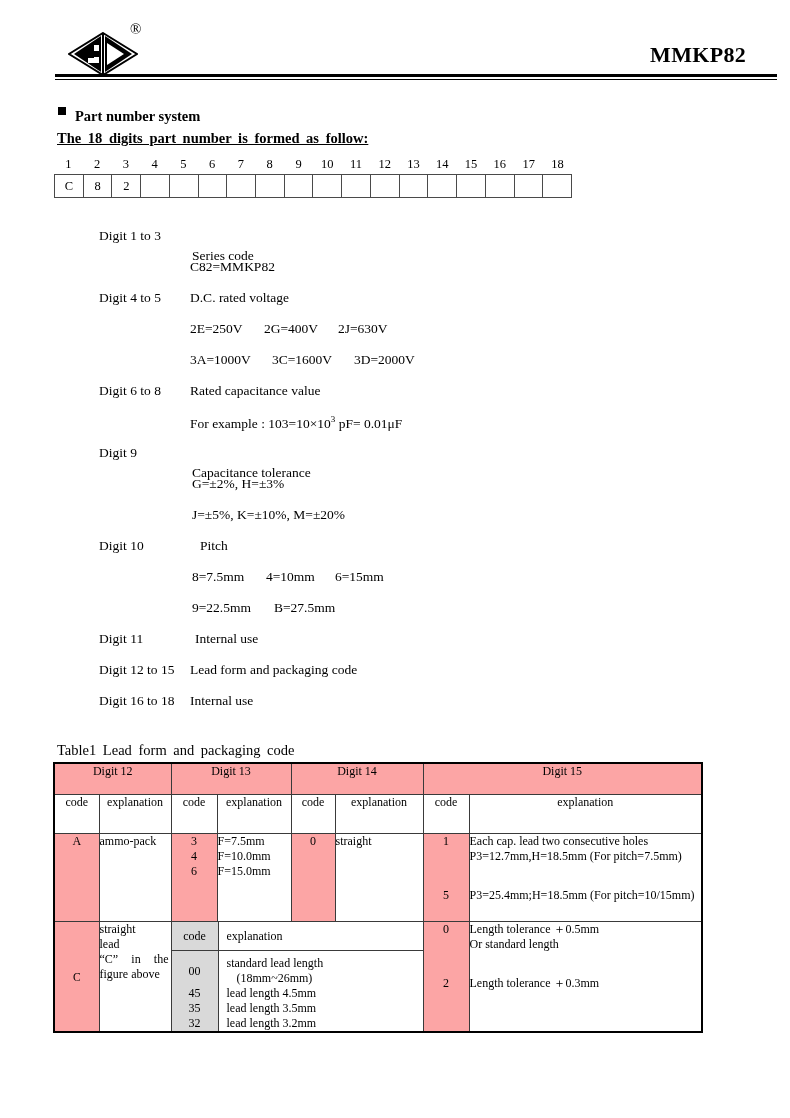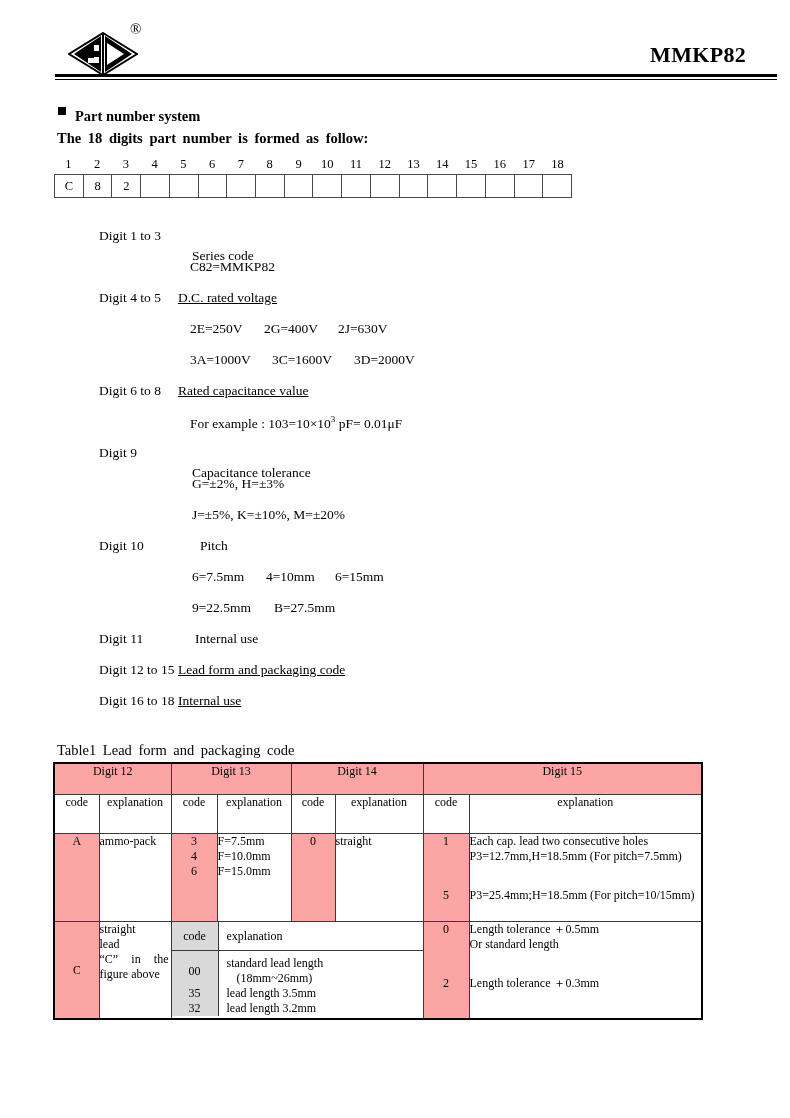--- a/index.html
+++ b/index.html
@@ -73,20 +73,21 @@
     margin-right: 9px;
     position: relative;
     top: -1px;
   }
   .subhead {
     position: absolute;
     left: 57px; top: 130px;
     font-size: 14.5px;
     font-weight: bold;
     word-spacing: 3px;
+    text-decoration: underline;
   }
 
   
   .digit-ruler {
     position: absolute;
     left: 54px; top: 156px;
     width: 518px;
   }
   .ruler-numbers {
     display: flex;
@@ -128,21 +129,21 @@
   .def-label {
     position: absolute;
     left: 59px; top: 0;
     white-space: nowrap;
   }
   .def-value {
     position: absolute;
     top: 0;
     white-space: nowrap;
   }
-  .v-150 { left: 138px; text-decoration: underline; }
+  .v-150 { left: 150px; }
   .v-152 { left: 152px; margin-top: 20px; }
   .v-155 { left: 155px; }
   .v-160 { left: 160px; }
   .sub-line {
     position: relative;
     height: 31px;
     font-size: 13.5px;
   }
   .sub-line > span {
     position: absolute;
@@ -349,21 +350,21 @@
   </div>
   <div class="sub-line">
     <span style="left:152px">J=±5%, K=±10%, M=±20%</span>
   </div>
 
   <div class="def-row">
     <span class="def-label">Digit 10</span>
     <span class="def-value v-160">Pitch</span>
   </div>
   <div class="sub-line">
-    <span style="left:152px">6=7.5mm</span>
+    <span style="left:152px">8=7.5mm</span>
     <span style="left:226px">4=10mm</span>
     <span style="left:295px">6=15mm</span>
   </div>
   <div class="sub-line">
     <span style="left:152px">9=22.5mm</span>
     <span style="left:234px">B=27.5mm</span>
   </div>
 
   <div class="def-row">
     <span class="def-label">Digit 11</span>
@@ -458,20 +459,24 @@
               <td class="n-exp" style="vertical-align:middle">explanation</td>
             </tr>
             <tr>
               <td class="n-code" style="padding-top:13px">00</td>
               <td class="n-exp" style="padding-top:5px">
                 <div>standard lead length</div>
                 <div><span class="ind"></span><span>(18mm~26mm)</span></div>
               </td>
             </tr>
             <tr>
+              <td class="n-code">45</td>
+              <td class="n-exp">lead length 4.5mm</td>
+            </tr>
+            <tr>
               <td class="n-code">35</td>
               <td class="n-exp">lead length 3.5mm</td>
             </tr>
             <tr>
               <td class="n-code">32</td>
               <td class="n-exp">lead length 3.2mm</td>
             </tr>
           </tbody>
         </table>
       </td>

